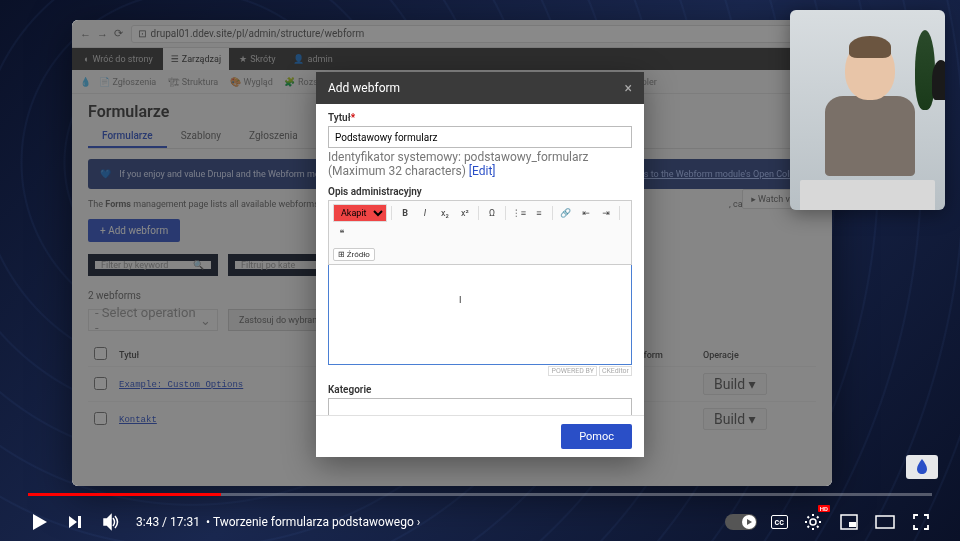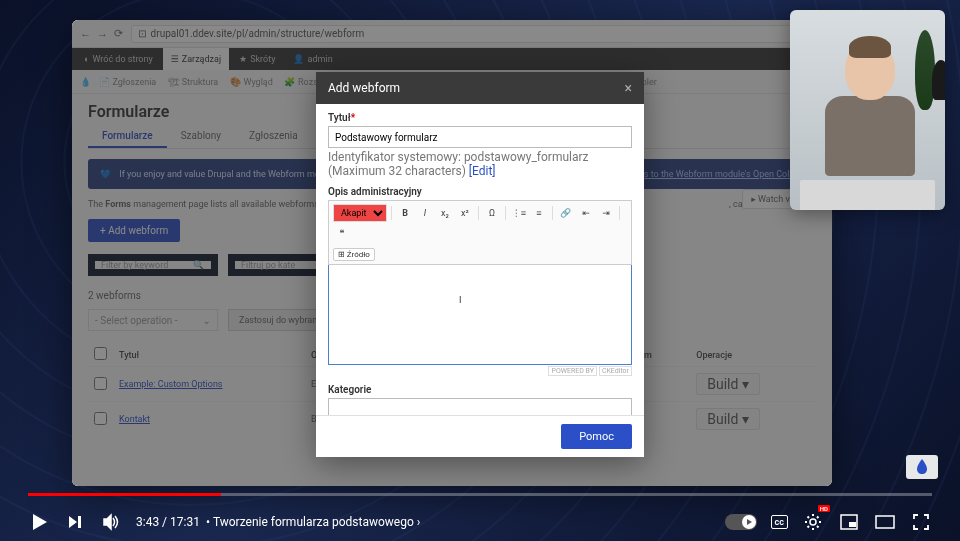--- a/index.html
+++ b/index.html
@@ -24,26 +24,26 @@
 .promo-link { color:#a8c0ff; text-decoration:underline; }
 .desc { margin-top:10px; font-size:9px; color:#666; }
 .add-btn { margin-top:10px; background:#2a4fc7; color:#fff; border:none; padding:6px 12px; font-size:10px; border-radius:2px; }
 .watch-btn { float:right; margin-top:-20px; border:1px solid #ddd; background:#fff; color:#666; padding:4px 8px; font-size:9px; border-radius:2px; }
 .filter-sec { margin-top:12px; }
 .filter-head { font-size:10px; color:#444; margin-bottom:8px; }
 .filter-row { display:flex; gap:10px; }
 .filter-input { border:7px solid #0f172a; height:22px; width:130px; padding:0 6px; font-size:9px; color:#999; display:flex; align-items:center; justify-content:space-between; }
 .count { margin-top:14px; font-size:10px; color:#666; }
 .bulk-row { margin-top:8px; display:flex; gap:10px; }
-.select-op { border:1px solid #ddd; height:22px; width:130px; padding:0 6px; font-size:10px; color:#999; display:flex; align-items:center; justify-content:space-between; }
+.select-op { border:1px solid #ddd; height:22px; width:130px; padding:0 6px; font-size:13px; color:#999; display:flex; align-items:center; justify-content:space-between; }
 .apply-btn { background:#e8e8e8; border:1px solid #ccc; height:22px; padding:0 10px; font-size:9px; color:#666; }
 .table { margin-top:12px; width:100%; font-size:9px; border-collapse:collapse; }
 .table th { text-align:left; padding:4px 6px; color:#444; font-weight:500; }
 .table td { padding:6px 6px; color:#666; border-top:1px solid #eee; }
-.link { color:#2a4fc7; text-decoration:underline; }
+.link { color:#2a4fc7; text-decoration:underline;font-family:Liberation Mono, monospace; }
 .build-btn { border:1px solid #ddd; background:#f4f4f4; padding:2px 10px; font-size:14px; border-radius:2px; color:#555; }
 
 .modal-overlay { position:absolute; inset:0; background:rgba(40,40,40,0.55); display:flex; justify-content:center; padding-top:0; }
 .modal { position:absolute; top:52px; left:244px; width:328px; height:385px; background:#fff; box-shadow:0 8px 30px rgba(0,0,0,0.4); display:flex; flex-direction:column; }
 .modal-head { background:#3a3a3a; color:#fff; padding:8px 12px; font-size:12px; display:flex; justify-content:space-between; align-items:center; }
 .modal-close { color:#aaa; cursor:pointer; font-size:14px; }
 .modal-body { padding:8px 12px; flex:1; overflow:auto; font-size:10px; color:#333; }
 .field { margin-bottom:8px; }
 .field-label { font-size:10px; font-weight:600; margin-bottom:3px; display:block; }
 .required::after { content:'*'; color:#c00; }

